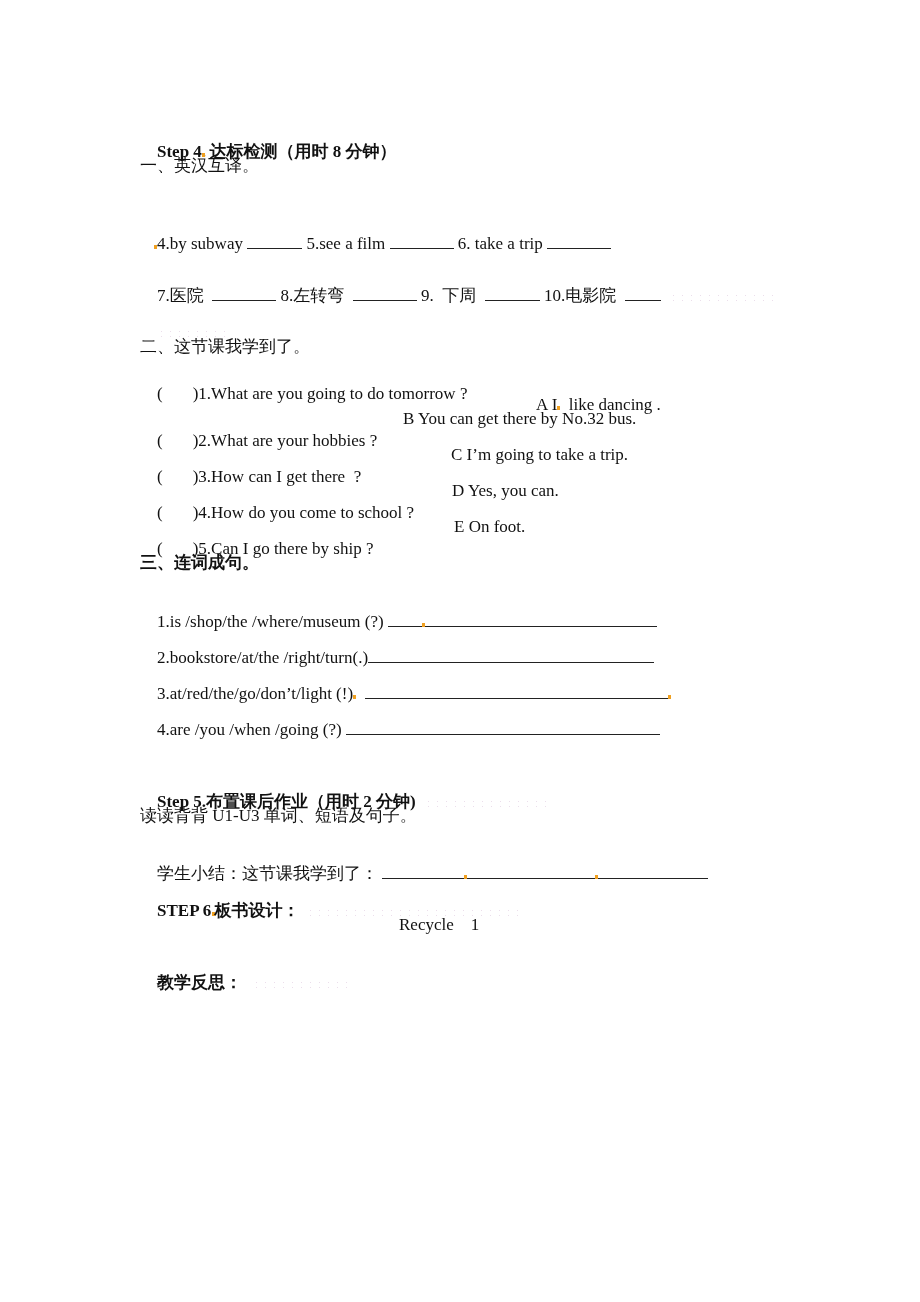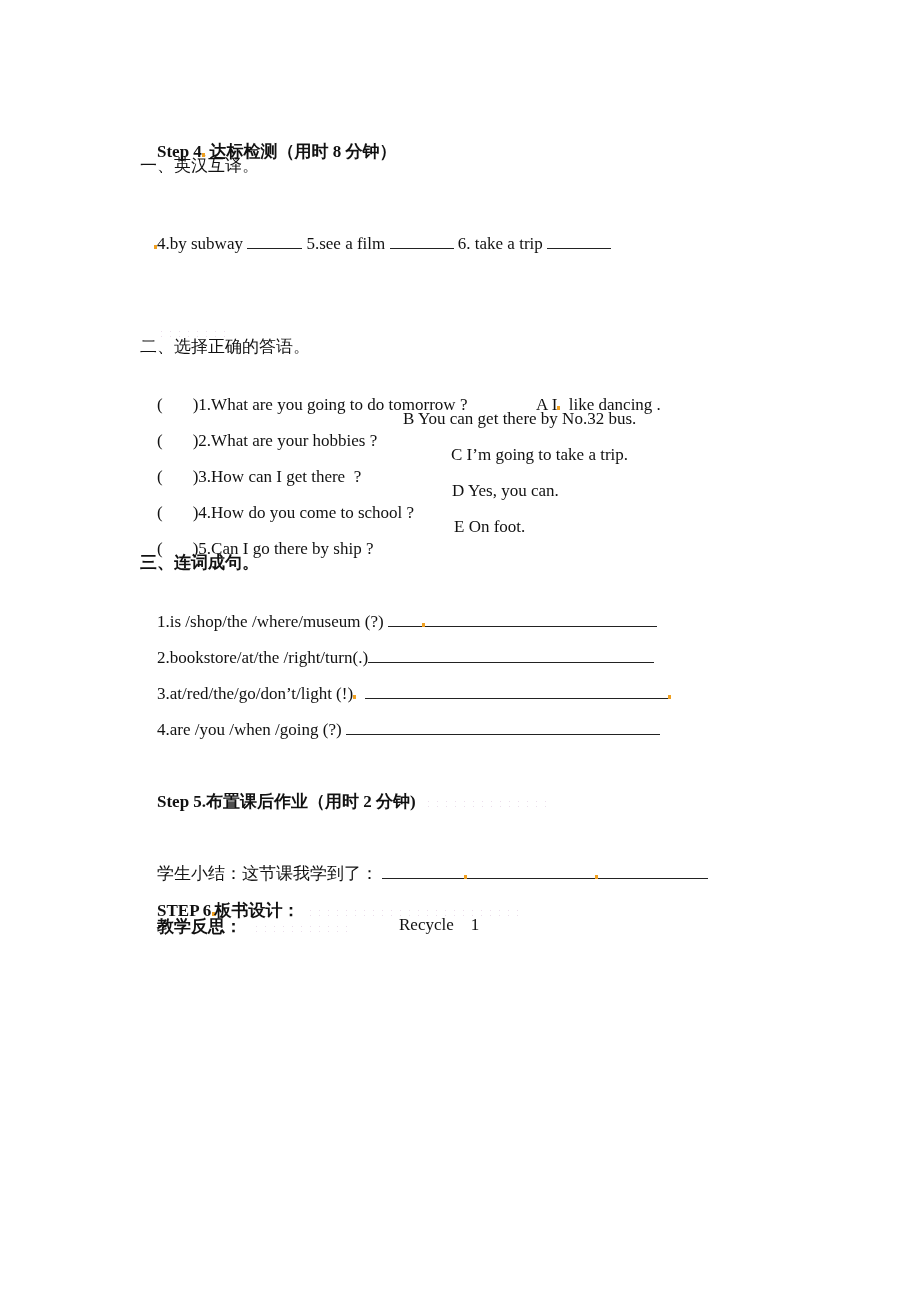--- a/index.html
+++ b/index.html
@@ -67,28 +67,31 @@
     <span>Step 4.</span><span class="mark" style="margin-left:-4px;"></span><span> 达标检测（用时 8 分钟）</span>
   </div>
 
   <div class="line" style="top:155px;text-align:center;">一、英汉互译。</div>
 
 
   <div class="line" style="top:211px;">
     <span class="mark" style="margin-left:-3px;"></span><span>4.by subway </span><span class="blank" style="width:55px;"></span><span> 5.see a film </span><span class="blank" style="width:64px;"></span><span> 6. take a trip </span><span class="blank" style="width:64px;"></span>
   </div>
 
+  <div class="line" style="top:263px;">
+    <span>7.医院  </span><span class="blank" style="width:64px;"></span><span> 8.左转弯  </span><span class="blank" style="width:64px;"></span><span> 9.  下周  </span><span class="blank" style="width:55px;"></span><span> 10.电影院  </span><span class="blank" style="width:36px;"></span><span class="faint" style="width:110px; margin-left:8px;"></span>
+  </div>
 
   <div class="line" style="top:299px;">
     <span class="faint" style="width:70px;"></span>
   </div>
 
-  <div class="line" style="top:336px;">二、选择正确的答语。</div>
+  <div class="line" style="top:336px;">二、这节课我学到了。</div>
 
-  <div class="line" style="top:372px;">
+  <div class="line" style="top:361px;">
     <span>(</span><span class="paren-gap"></span><span>)1.What are you going to do tomorrow ?</span>
   </div>
   <div class="line" style="top:372px; left:520px;">
     <span>A I</span><span class="mark"></span><span>  like dancing .</span>
   </div>
 
   <div class="line" style="top:408px;">
     <span>(</span><span class="paren-gap"></span><span>)2.What are your hobbies ?</span>
   </div>
   <div class="line" style="top:408px; left:403px;">B You can get there by No.32 bus.</div>
@@ -124,28 +127,29 @@
 
   <div class="line" style="top:697px;">
     <span>4.are /you /when /going (?) </span><span class="blank" style="width:314px;"></span>
   </div>
 
 
   <div class="line bold" style="top:769px;">
     <span>Step 5.布置课后作业（用时 2 分钟)</span><span class="faint" style="width:130px; margin-left:8px;"></span>
   </div>
 
+  <div class="line" style="top:805px;">读读背背 U1-U3 单词、短语及句子。</div>
 
   <div class="line" style="top:841px;">
     <span>学生小结：这节课我学到了：</span><span class="blank" style="width:82px; margin-left:4px;"></span><span class="mark"></span><span class="blank" style="width:128px;"></span><span class="mark"></span><span class="blank" style="width:110px;"></span>
   </div>
 
   <div class="line bold" style="top:878px;">
     <span>STEP 6.</span><span class="mark" style="margin-left:-4px;"></span><span>板书设计：</span><span class="faint" style="width:220px; margin-left:6px;"></span>
   </div>
 
   <div class="centered" style="top:914px;">Recycle    1</div>
 
-  <div class="line bold" style="top:894px;font-family:Liberation Serif, serif;">
+  <div class="line bold" style="top:950px;font-family:Liberation Serif, serif;">
     <span>教学反思：</span><span class="faint" style="width:100px; margin-left:10px;"></span>
   </div>
 
 </div>
 
 </body></html>

